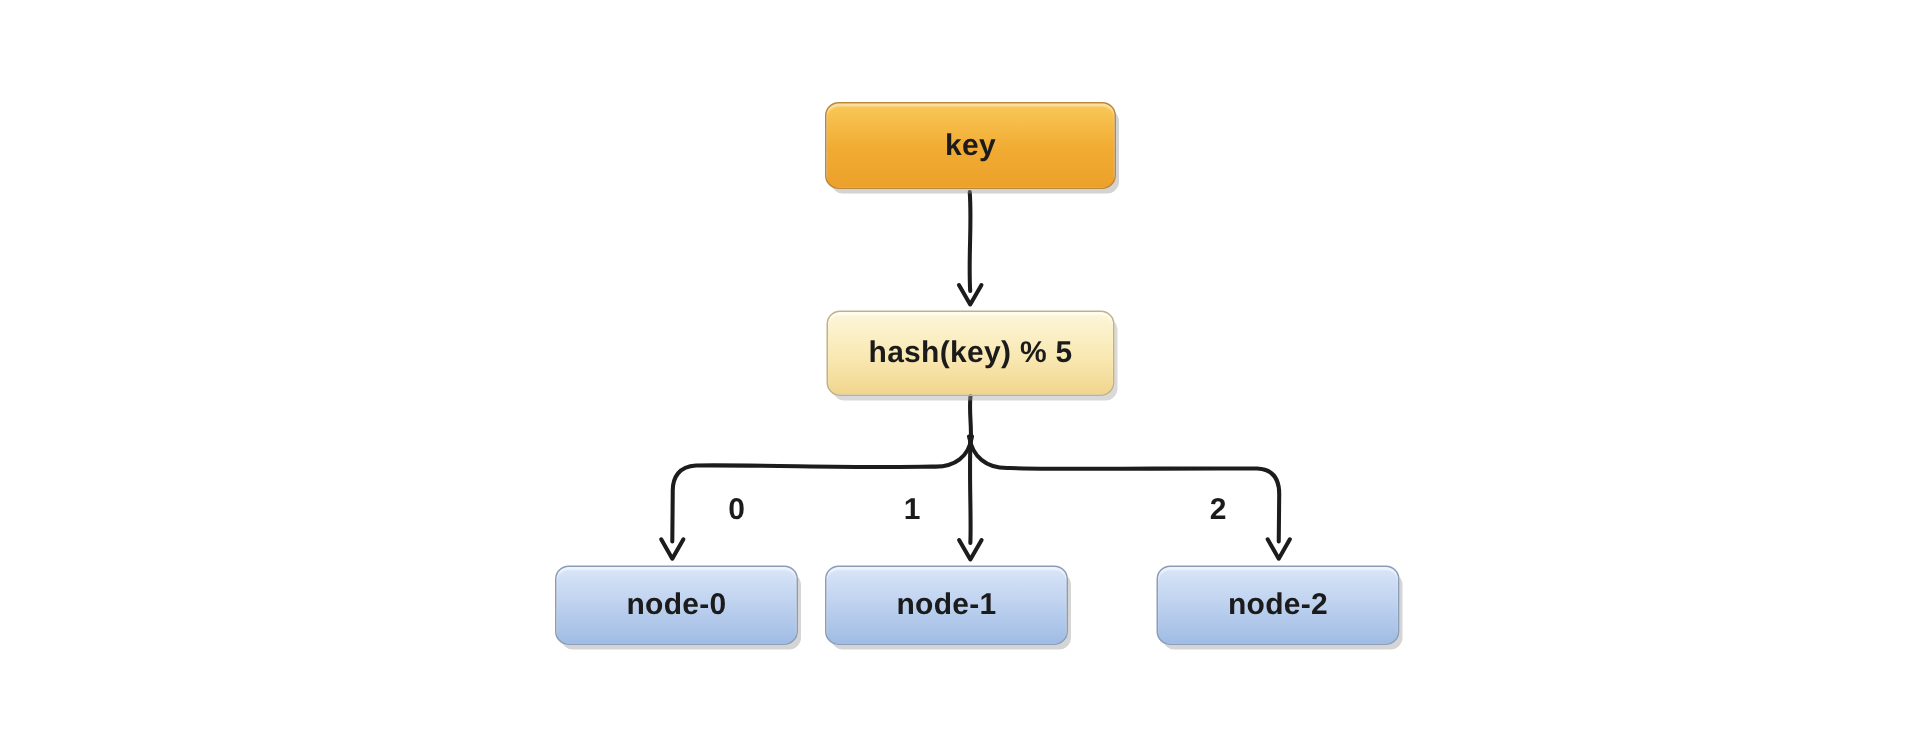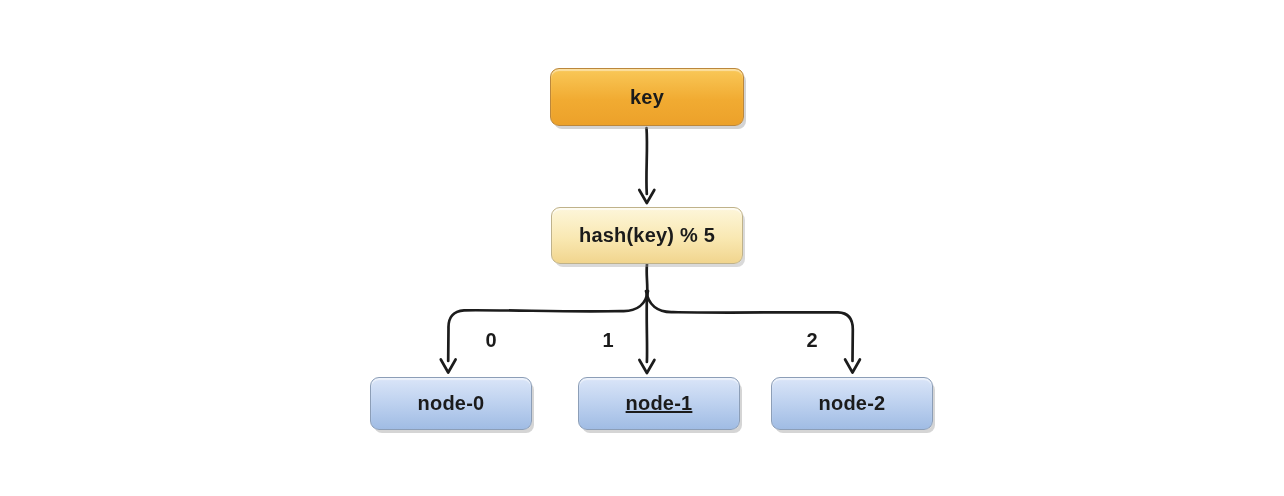--- a/index.html
+++ b/index.html
@@ -39,21 +39,21 @@
     border: 1.6px solid #bfb28a;
     box-shadow: 3px 4px 0 -1px rgba(160,160,160,0.40), inset 0 2px 1px rgba(255,255,255,0.65);
   }
   .box-node {
     top: 377px; width: 162px; height: 53px;
     background: linear-gradient(180deg, #dae5f8 0%, #bdd1ef 50%, #a0bce4 100%);
     border: 1.6px solid #8c9eb7;
     box-shadow: 3px 4px 0 -1px rgba(150,150,150,0.40), inset 0 2px 1px rgba(255,255,255,0.55);
   }
   .box-node0 { left: 370px; }
-  .box-node1 { left: 578px; text-decoration: underline; }
+  .box-node1 { left: 550px; }
   .box-node2 { left: 771px; text-align: right; }
 
   .edge-label {
     position: absolute;
     top: 329px;
     width: 26px;
     text-align: center;
     font-size: 20px;
     font-weight: 600;
     color: #1b1b1b;

